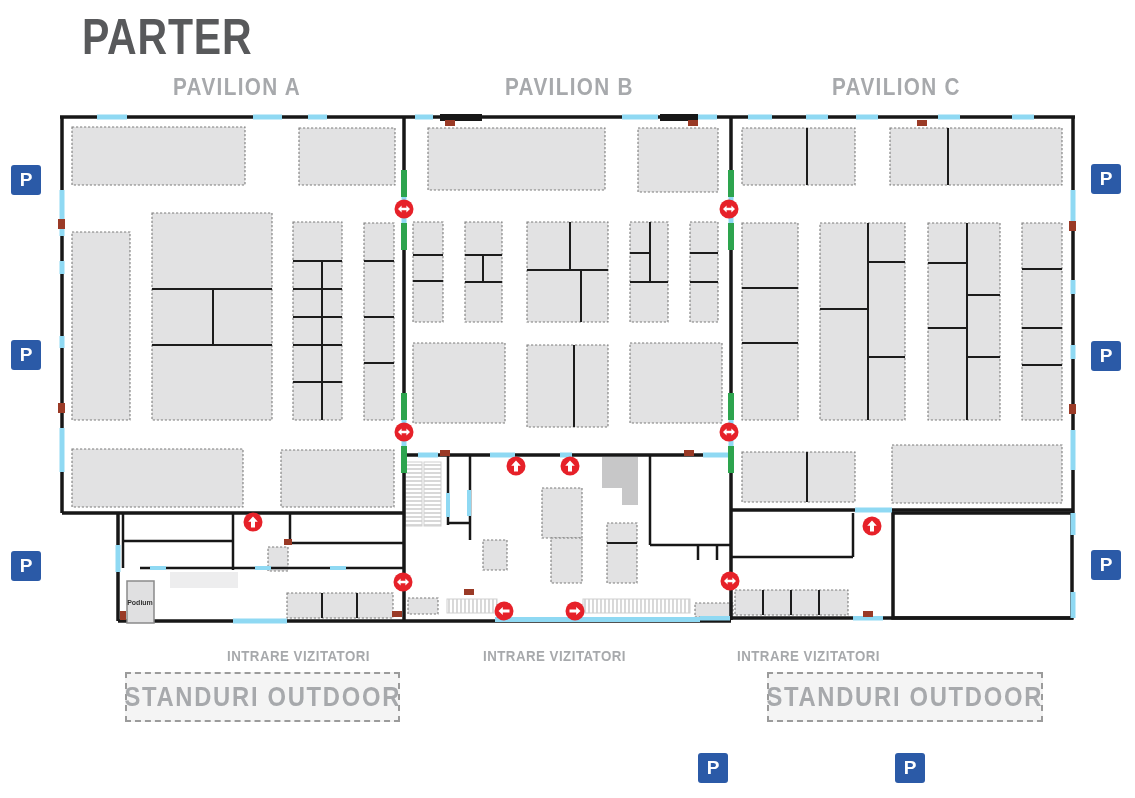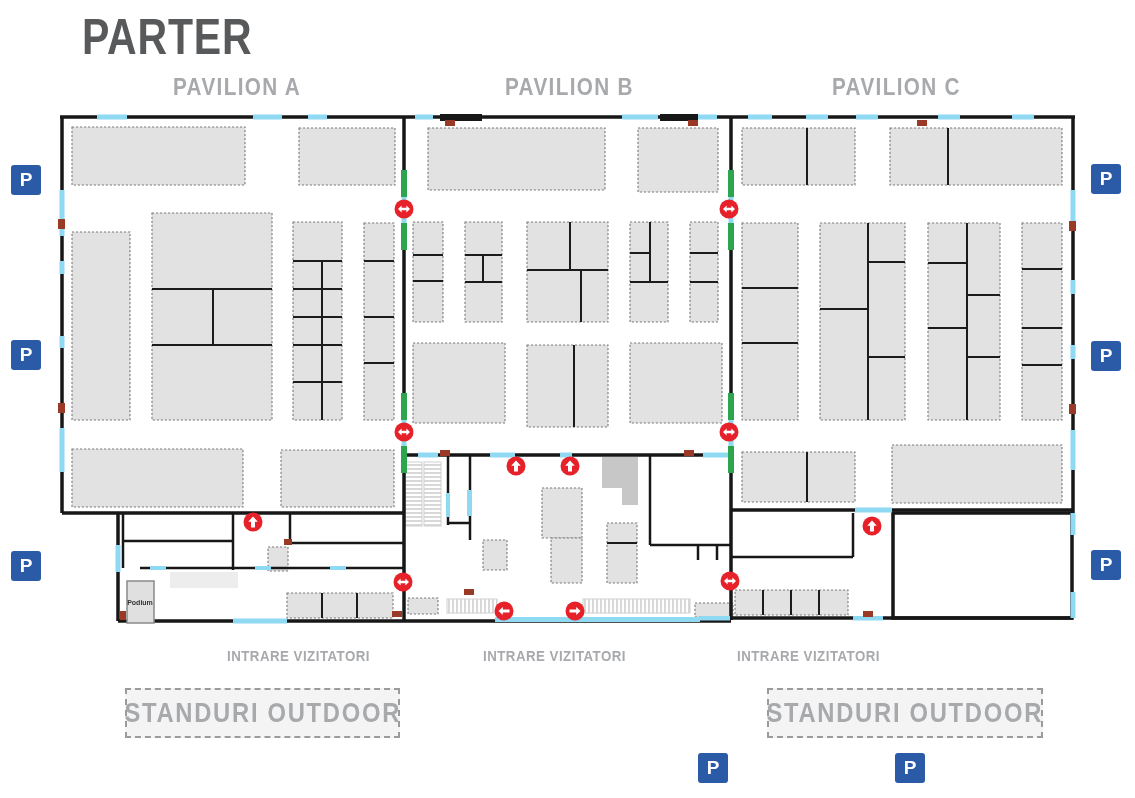--- a/index.html
+++ b/index.html
@@ -4,21 +4,21 @@
 <style>
   html,body{margin:0;padding:0;background:#fff;}
   .canvas{position:relative;width:1135px;height:798px;background:#fff;overflow:hidden;
           font-family:"Liberation Sans", sans-serif;}
   .title{position:absolute;left:82px;top:8px;font-size:50px;font-weight:bold;color:#58595b;
          letter-spacing:1px;transform:scaleX(.82);transform-origin:left top;white-space:nowrap;}
   .pav-label{position:absolute;top:74px;font-size:23px;font-weight:bold;color:#a7a9ac;
          letter-spacing:1.5px;transform:scaleX(.9);transform-origin:left top;white-space:nowrap;}
   .intrare{position:absolute;top:648px;font-size:14px;font-weight:bold;color:#a7a9ac;
          letter-spacing:.5px;transform:scaleX(.95);transform-origin:left top;white-space:nowrap;}
-  .outdoor-box{position:absolute;top:688px;height:46px;background:#f4f4f4;border:2px dashed #9b9b9b;
+  .outdoor-box{position:absolute;top:672px;height:46px;background:#f4f4f4;border:2px dashed #9b9b9b;
          display:flex;align-items:center;justify-content:center;}
   .outdoor-box span{font-size:28px;font-weight:bold;color:#a7a9ac;letter-spacing:2px;
          transform:scaleX(.85);white-space:nowrap;}
   .pbadge{position:absolute;width:30px;height:30px;background:#2b5aa7;border-radius:3px;color:#fff;
          font-weight:bold;font-size:19px;display:flex;align-items:center;justify-content:center;}
   svg{position:absolute;left:0;top:0;}
   .stand{fill:#e2e2e3;stroke:#7c7c7c;stroke-width:1.1;stroke-dasharray:2.2,1.8;}
   .sdiv{stroke:#1c1c1c;stroke-width:2;}
   .wall{stroke:#171717;stroke-width:3.5;fill:none;}
   .wall2{stroke:#171717;stroke-width:2.5;fill:none;}

